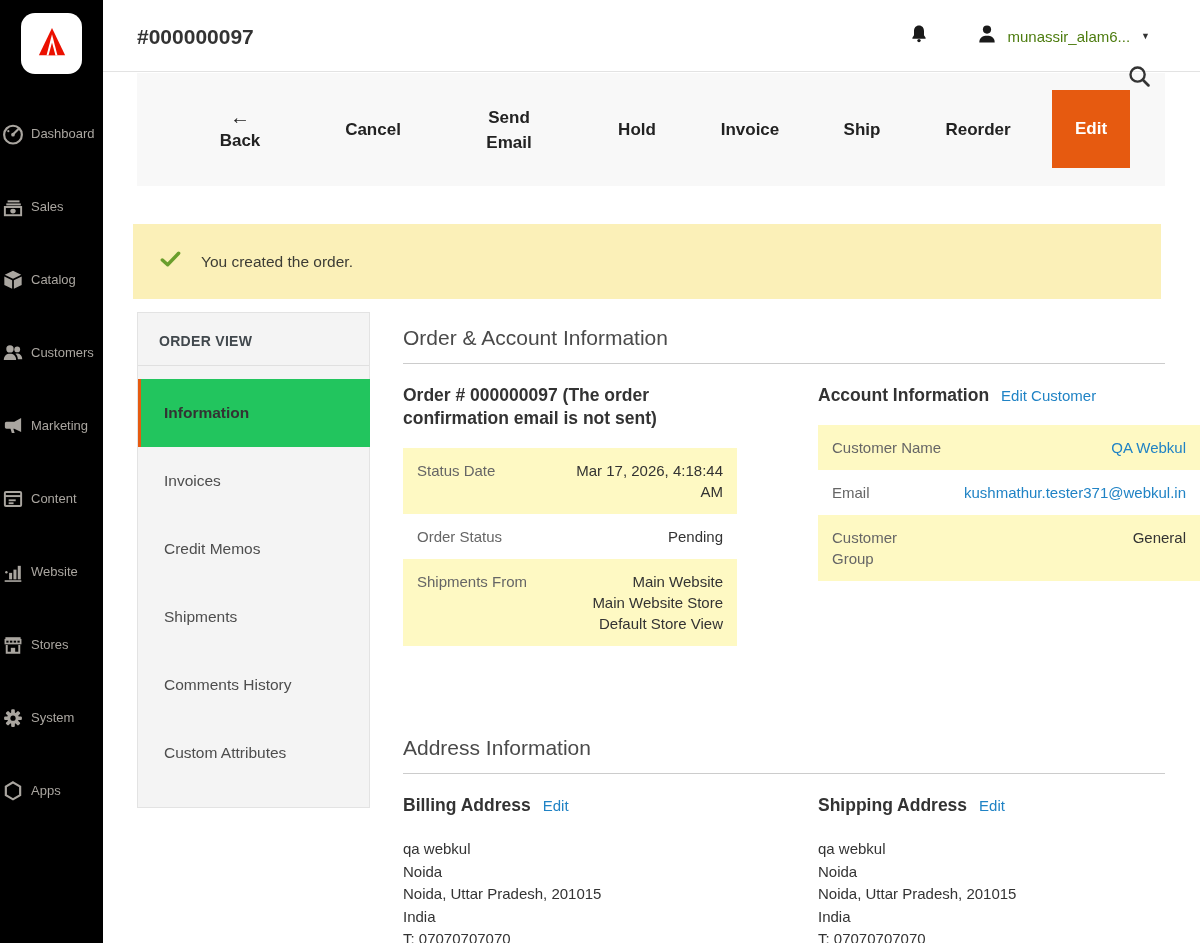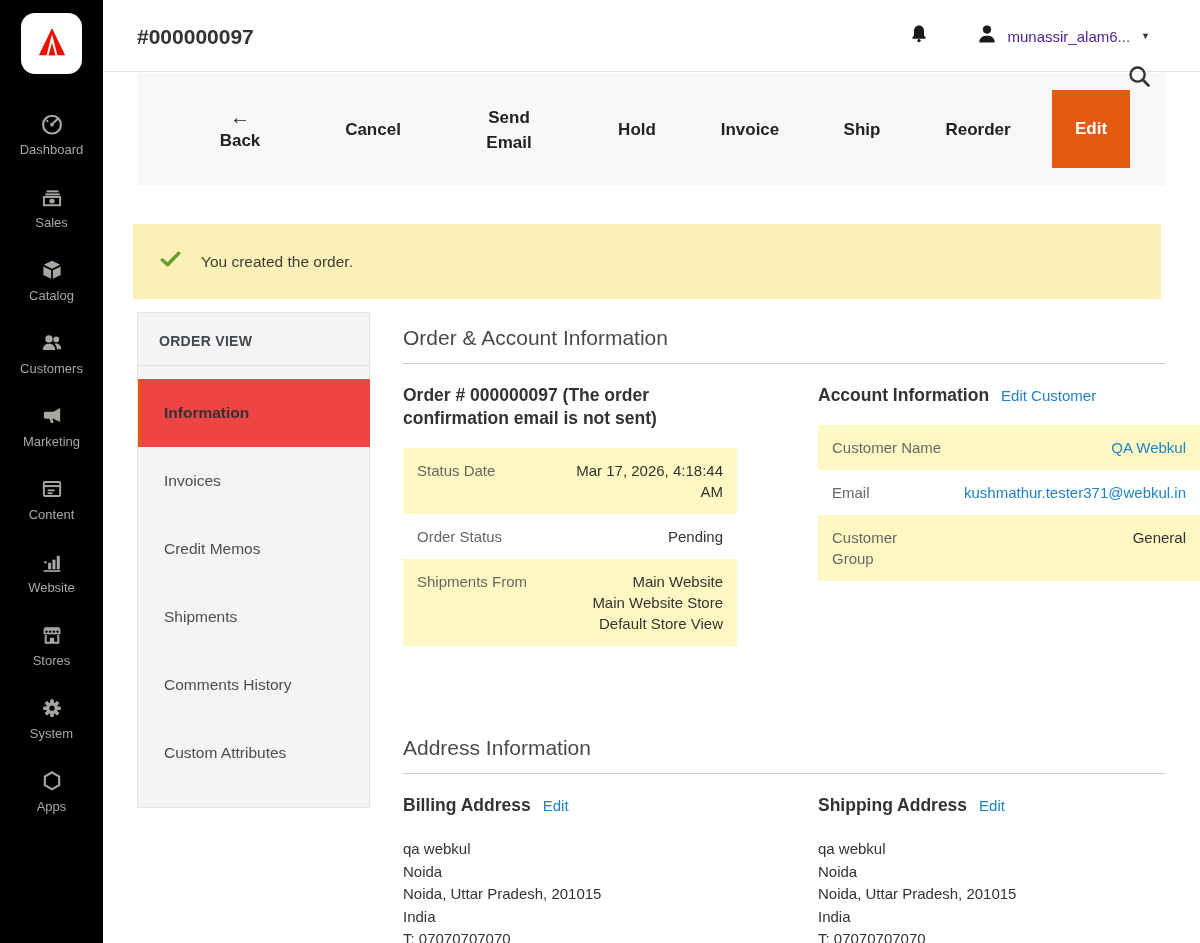--- a/index.html
+++ b/index.html
@@ -5,33 +5,33 @@
   * { margin:0; padding:0; box-sizing:border-box; }
   html,body { width:1200px; height:943px; overflow:hidden; background:#fff;
     font-family:"Liberation Sans","DejaVu Sans",sans-serif; color:#333; }
   #app { position:relative; width:1200px; height:943px; }
 
   
   .sidenav { position:absolute; left:0; top:0; width:103px; height:943px; background:#000; }
   .logo { position:absolute; left:21px; top:13px; width:61px; height:61px; background:#fff;
     border-radius:14px; display:flex; align-items:center; justify-content:center; cursor:pointer; }
   .nav-items { position:absolute; top:97px; left:0; width:103px; }
-  .nav-item { height:73px; display:flex; flex-direction:column; align-items:center;
-    justify-content:center; gap:5px; cursor:pointer; }
+  .nav-item { height:73px; display:flex; flex-direction:row; align-items:center;
+    gap:5px; cursor:pointer; }
   .nav-item svg { display:block; }
   .nav-label { color:#aaa6a0; font-size:13px; }
 
   
   .header { position:absolute; left:103px; top:0; width:1097px; height:72px; background:#fff;
     border-bottom:1px solid #e3e3e3; }
   .page-title { position:absolute; left:34px; top:25px; font-size:21px; font-weight:bold; color:#333; }
   .header-right { position:absolute; right:50px; top:0; height:72px; display:flex; align-items:center; }
   .bell-btn { margin-right:44px; cursor:pointer; }
   .user-menu { display:flex; align-items:center; cursor:pointer; }
-  .username { font-size:15px; color:#4c1d95; margin-left:9px; }
+  .username { font-size:15px; color:#4d7c0f; margin-left:9px; }
   .caret { font-size:9px; color:#333; margin-left:11px; }
   .search-btn { position:absolute; left:1126px; top:63px; z-index:6; cursor:pointer; }
 
   
   .toolbar { position:absolute; left:137px; top:73px; width:1028px; height:113px; background:#f8f8f8; }
   .tb { position:absolute; top:50%; transform:translate(-50%,-50%); font-size:17px; font-weight:700;
     color:#222; text-align:center; cursor:pointer; line-height:1.5; }
   .tb-back { left:103px; } .tb-back .arrow { font-size:20px; line-height:1.1; }
   .tb-cancel { left:236px; } .tb-send { left:372px; width:86px; }
   .tb-hold { left:500px; } .tb-invoice { left:613px; } .tb-ship { left:725px; } .tb-reorder { left:841px; }
@@ -45,21 +45,21 @@
   .banner-text { font-size:15.5px; color:#3c3c35; margin-left:19px; }
 
   
   .ov-panel { position:absolute; left:137px; top:312px; width:233px; height:496px; background:#f4f4f4;
     border:1px solid #e3e3e3; }
   .ov-title { padding:20px 16px 16px 21px; font-size:14px; font-weight:700; color:#41484d;
     letter-spacing:.3px; border-bottom:1px solid #e0e0e0; }
   .ov-items { padding-top:13px; }
   .ov-item { height:68px; display:flex; align-items:center; padding-left:23px; font-size:15.5px;
     color:#4d4d4d; cursor:pointer; border-left:3px solid transparent; }
-  .ov-item.active { background:#ef4444; border-left-color:#e65a10; font-weight:700; color:#333;
+  .ov-item.active { background:#22c55e; border-left-color:#e65a10; font-weight:700; color:#333;
     width:calc(100% + 1px); }
 
   
   .section-title { position:absolute; left:403px; width:762px; font-size:21px; font-weight:400;
     color:#4a4a4a; padding-bottom:13px; border-bottom:1px solid #ccc; }
   .st-order { top:326px; } .st-address { top:736px; }
 
   .col { position:absolute; top:384px; }
   .col-left { left:403px; width:334px; }
   .col-right { left:818px; width:382px; }

